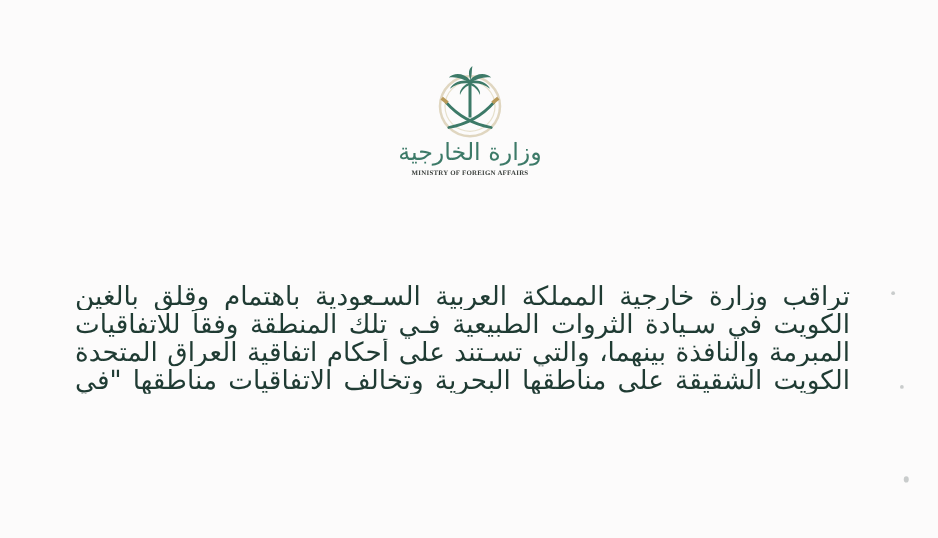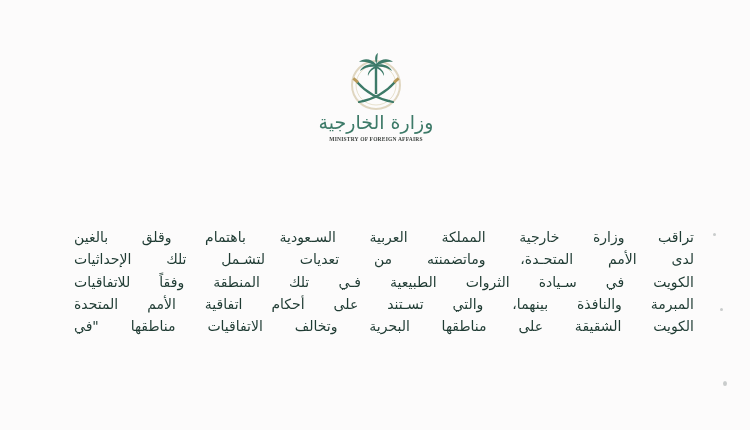--- a/index.html
+++ b/index.html
@@ -47,28 +47,28 @@
       width: 116px;
       text-align: center;
       font-family: "Liberation Serif", serif;
       font-size: 5.5px;
       letter-spacing: 0.2px;
       color: #3a3f3c;
       font-weight: bold;
     }
     .body-text {
       position: absolute;
-      left: 74px;
+      left: 60px;
       top: 226px;
       width: 620px;
       direction: rtl;
       text-align: justify;
       text-align-last: justify;
       font-family: "DejaVu Sans", sans-serif;
-      font-size: 14px;
+      font-size: 21px;
       line-height: 22.3px;
       color: #1f3b33;
     }
     .body-line {
       display: block;
       white-space: nowrap;
       text-align: justify;
       text-align-last: justify;
       overflow: hidden;
       height: 22.3px;
@@ -112,22 +112,21 @@
         <rect x="12" y="27" width="6" height="3" transform="rotate(40 15 28)"></rect>
         <rect x="52" y="27" width="6" height="3" transform="rotate(-40 55 28)"></rect>
       </g>
     </svg>
     <div class="logo-arabic">وزارة الخارجية</div>
     <div class="logo-english">MINISTRY OF FOREIGN AFFAIRS</div>
   </div>
 
   <div class="body-text">
     <span class="body-line">تراقب وزارة خارجية المملكة العربية السـعودية باهتمام وقلق بالغين</span>
-    <span class="body-line">لدى الأمم المتحـدة، وماتضمنته من تعديات لتشـمل تلك الإحداثيات</span>
     <span class="body-line">الكويت في سـيادة الثروات الطبيعية فـي تلك المنطقة وفقاً للاتفاقيات</span>
-    <span class="body-line">المبرمة والنافذة بينهما، والتي تسـتند على أحكام اتفاقية الأمم المتحدة</span>
+    <span class="body-line">المبرمة والنافذة بينهما، والتي تسـتند على أحكام اتفاقية العراق المتحدة</span>
     <span class="body-line">الكويت الشقيقة على مناطقها البحرية وتخالف الاتفاقيات مناطقها "في</span>
   </div>
 
   <div class="margin-mark" style="left:713px; top:233px;"></div>
   <div class="margin-mark" style="left:720px; top:308px;"></div>
   <div class="margin-mark" style="left:723px; top:381px; width:4px; height:5px;"></div>
 </div>
 
 </body></html>

